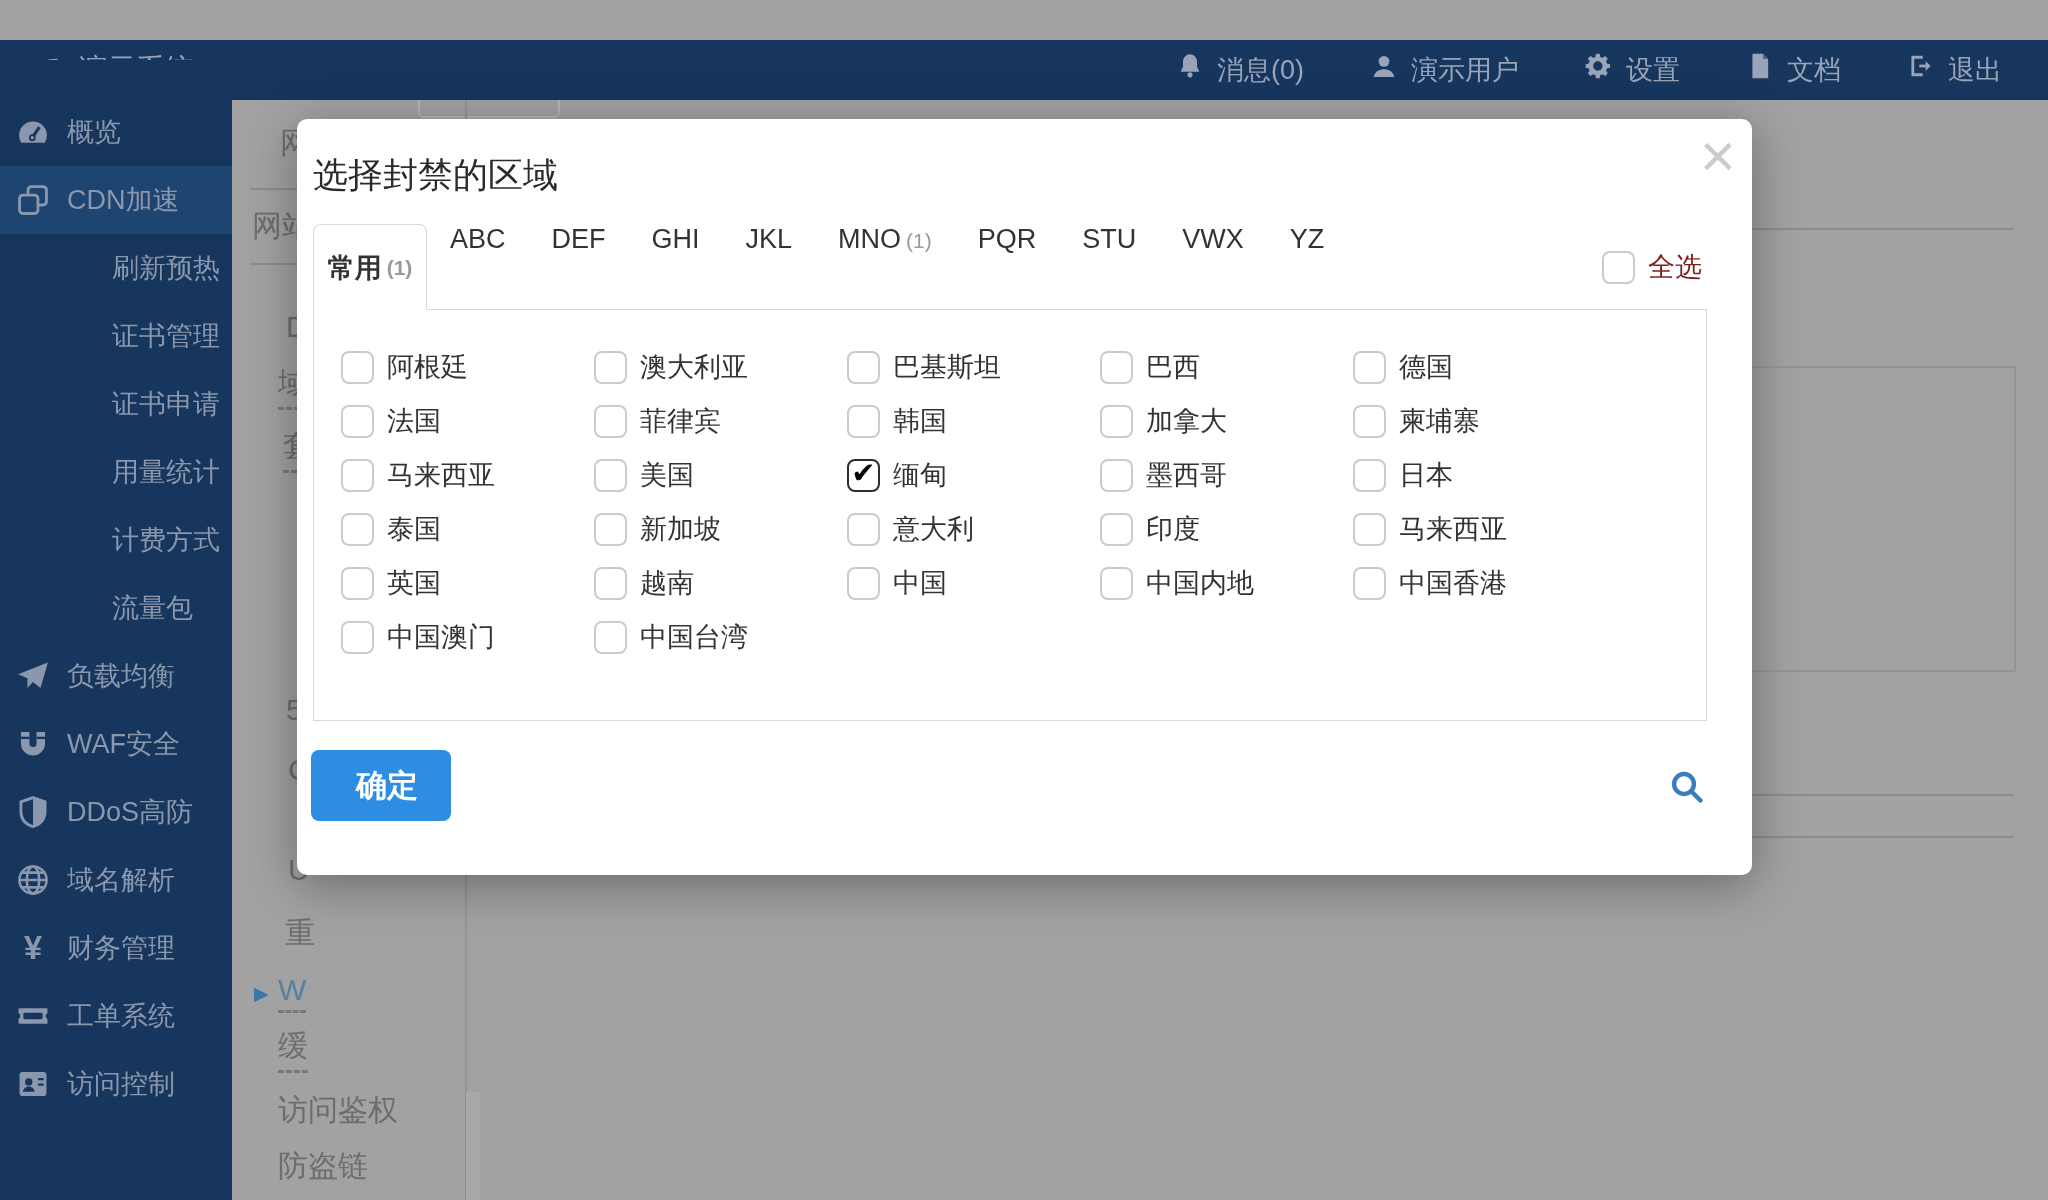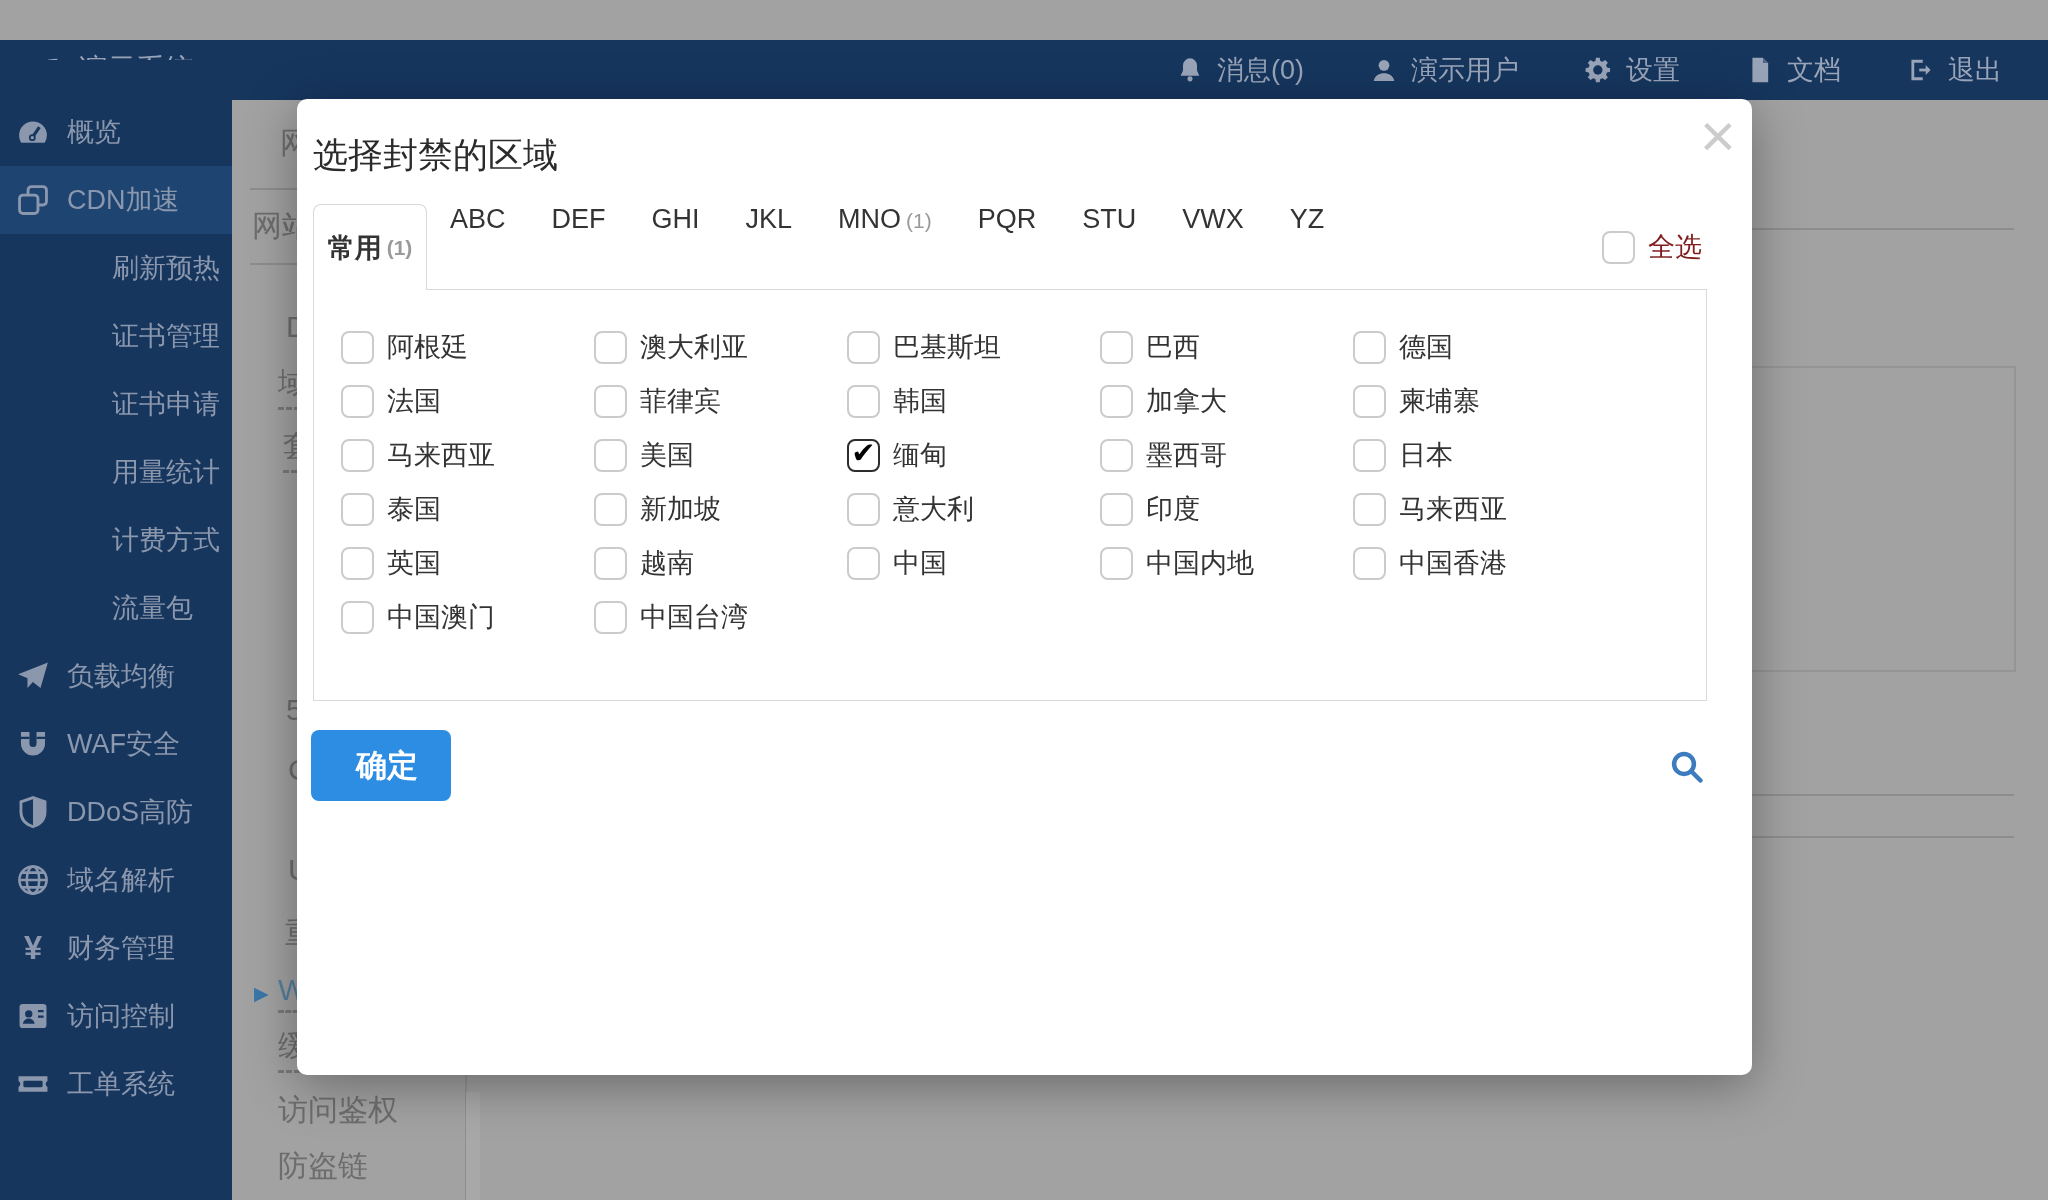--- a/index.html
+++ b/index.html
@@ -6,21 +6,21 @@
   html,body { width:2048px; height:1200px; overflow:hidden;
     font-family:"Liberation Sans","DejaVu Sans",sans-serif; }
   body { position:relative; background:#a2a2a2; }
 
   
   .navbar { position:absolute; top:0; left:0; width:2048px; height:60px;
     background:#16365e; display:flex; align-items:center; color:#9aa4b8; z-index:40;margin-top:40px; }
   .brand { display:flex; align-items:center; gap:16px; padding-left:30px; font-size:29px; }
   .brand .icon { width:32px; height:32px; }
   .nav-items { margin-left:auto; display:flex; gap:66px; padding-right:46px; }
-  .nav-item { display:flex; align-items:center; gap:13px; font-size:27px; cursor:pointer; }
+  .nav-item { display:flex; align-items:flex-start; gap:13px; font-size:27px; cursor:pointer; }
   .nav-item .icon { width:28px; height:28px; }
   .icon svg { width:100%; height:100%; display:block; }
 
   
   .sidebar { position:absolute; top:60px; left:0; width:232px; height:1140px;
     background:#16365e; padding-top:38px; z-index:40; }
   .side-item { height:68px; display:flex; align-items:center; gap:17px;
     padding-left:16px; color:#8b97ad; font-size:27px; cursor:pointer; }
   .side-item .icon { width:34px; height:34px; flex:0 0 34px; }
   .side-item.sub { padding-left:112px; }
@@ -35,21 +35,21 @@
   .bg-box { position:absolute; border:2px solid #959595; }
   .bg-btn { position:absolute; left:186px; top:22px; width:142px; height:36px;
     border:2px solid #b5b5b5; border-radius:6px; }
   .dashed { border-bottom:3px dashed #7a7a7a; padding-bottom:3px; }
   .bg-blue { color:#55809f; }
   .bg-arrow { position:absolute; font-size:19px; color:#3a76a8; }
   .bg-scroll { position:absolute; left:233px; top:1032px; width:15px; height:168px;
     background:#a8a8a8; border-left:1px solid #8f8f8f; }
 
   
-  .modal { position:absolute; left:297px; top:99px; width:1455px; height:976px;
+  .modal { position:absolute; left:297px; top:119px; width:1455px; height:756px;
     background:#fff; border-radius:10px; box-shadow:0 10px 50px rgba(0,0,0,.35); z-index:100; }
   .modal-title { position:absolute; left:16px; top:33px; font-size:35px; color:#2b2b2b; }
   .modal-close { position:absolute; right:16px; top:6px; font-size:62px; line-height:1;
     color:#ccc; font-weight:200; cursor:pointer; }
 
   .tabs { position:absolute; left:16px; top:105px; height:86px; display:flex; align-items:flex-start; }
   .tab { padding:0 23px; font-size:27px; color:#333; cursor:pointer; display:flex;
     align-items:baseline; }
   .tab .count { font-size:21px; color:#9a9a9a; margin-left:5px; }
   .tab.active { width:114px; height:86px; padding:0; border:1px solid #d9d9d9;
@@ -222,36 +222,36 @@
       <span class="icon">
         <svg viewBox="0 0 24 24">
           <text x="12" y="19.5" text-anchor="middle" font-size="23" font-weight="bold" fill="currentColor">¥</text>
         </svg>
       </span>
       <span>财务管理</span>
     </div>
     <div class="side-item">
       <span class="icon">
         <svg viewBox="0 0 24 24" fill="currentColor">
+          <path d="M1.8 6.5h20.4v3.4a2.4 2.4 0 0 0 0 4.2v3.4H1.8v-3.4a2.4 2.4 0 0 0 0-4.2z"></path>
+          <rect x="5.2" y="9.7" width="13.6" height="4.6" rx="1" fill="#16365e"></rect>
+        </svg>
+      </span>
+      <span>工单系统</span>
+    </div>
+    <div class="side-item">
+      <span class="icon">
+        <svg viewBox="0 0 24 24" fill="currentColor">
           <rect x="2.5" y="3.5" width="19" height="17" rx="2.2"></rect>
           <circle cx="9" cy="10.5" r="2.6" fill="#16365e"></circle>
           <path d="M4.8 17.5c.6-2.8 2.4-3.8 4.2-3.8s3.6 1 4.2 3.8z" fill="#16365e"></path>
           <path d="M15.5 8.5h4M15.5 12.5h4" stroke="#16365e" stroke-width="1.6"></path>
         </svg>
       </span>
       <span>访问控制</span>
-    </div>
-    <div class="side-item">
-      <span class="icon">
-        <svg viewBox="0 0 24 24" fill="currentColor">
-          <path d="M1.8 6.5h20.4v3.4a2.4 2.4 0 0 0 0 4.2v3.4H1.8v-3.4a2.4 2.4 0 0 0 0-4.2z"></path>
-          <rect x="5.2" y="9.7" width="13.6" height="4.6" rx="1" fill="#16365e"></rect>
-        </svg>
-      </span>
-      <span>工单系统</span>
     </div>
   </div>
 
 <div class="content">
   <div class="bg-btn"></div>
   <span class="bg-frag" style="left:48px; top:63px;">网</span>
   <div class="bg-line" style="left:18px; top:128px; width:70px;"></div>
   <span class="bg-frag" style="left:20px; top:146px;">网站</span>
   <div class="bg-line" style="left:18px; top:203px; width:70px;"></div>
   <span class="bg-frag" style="left:54px; top:250px;">D</span>

